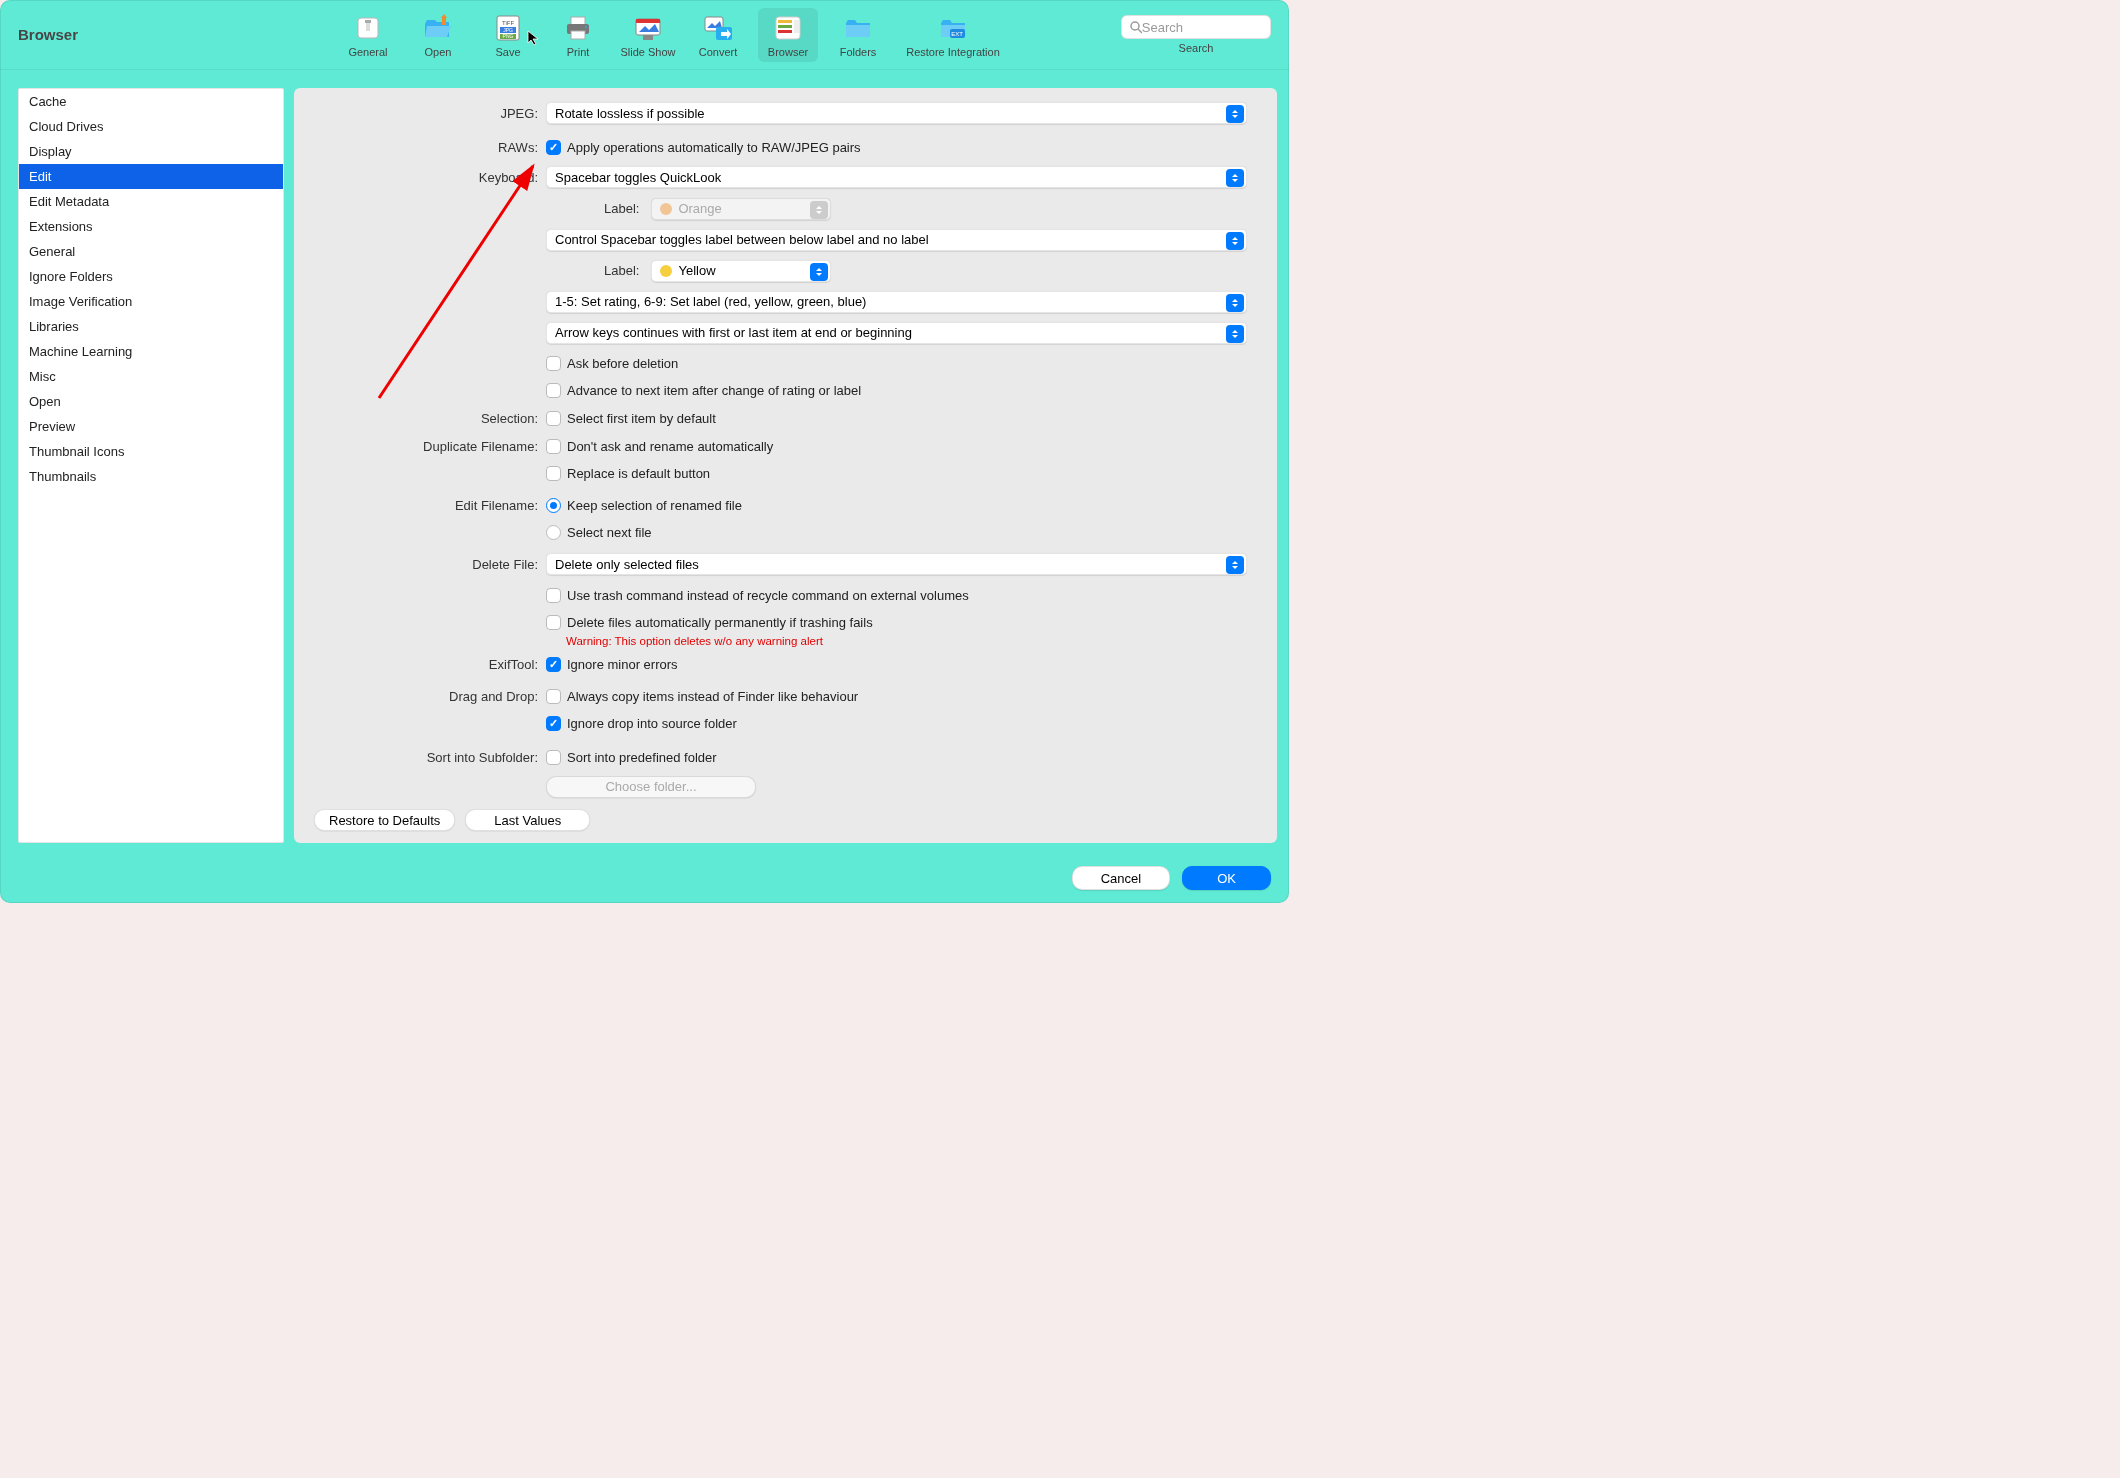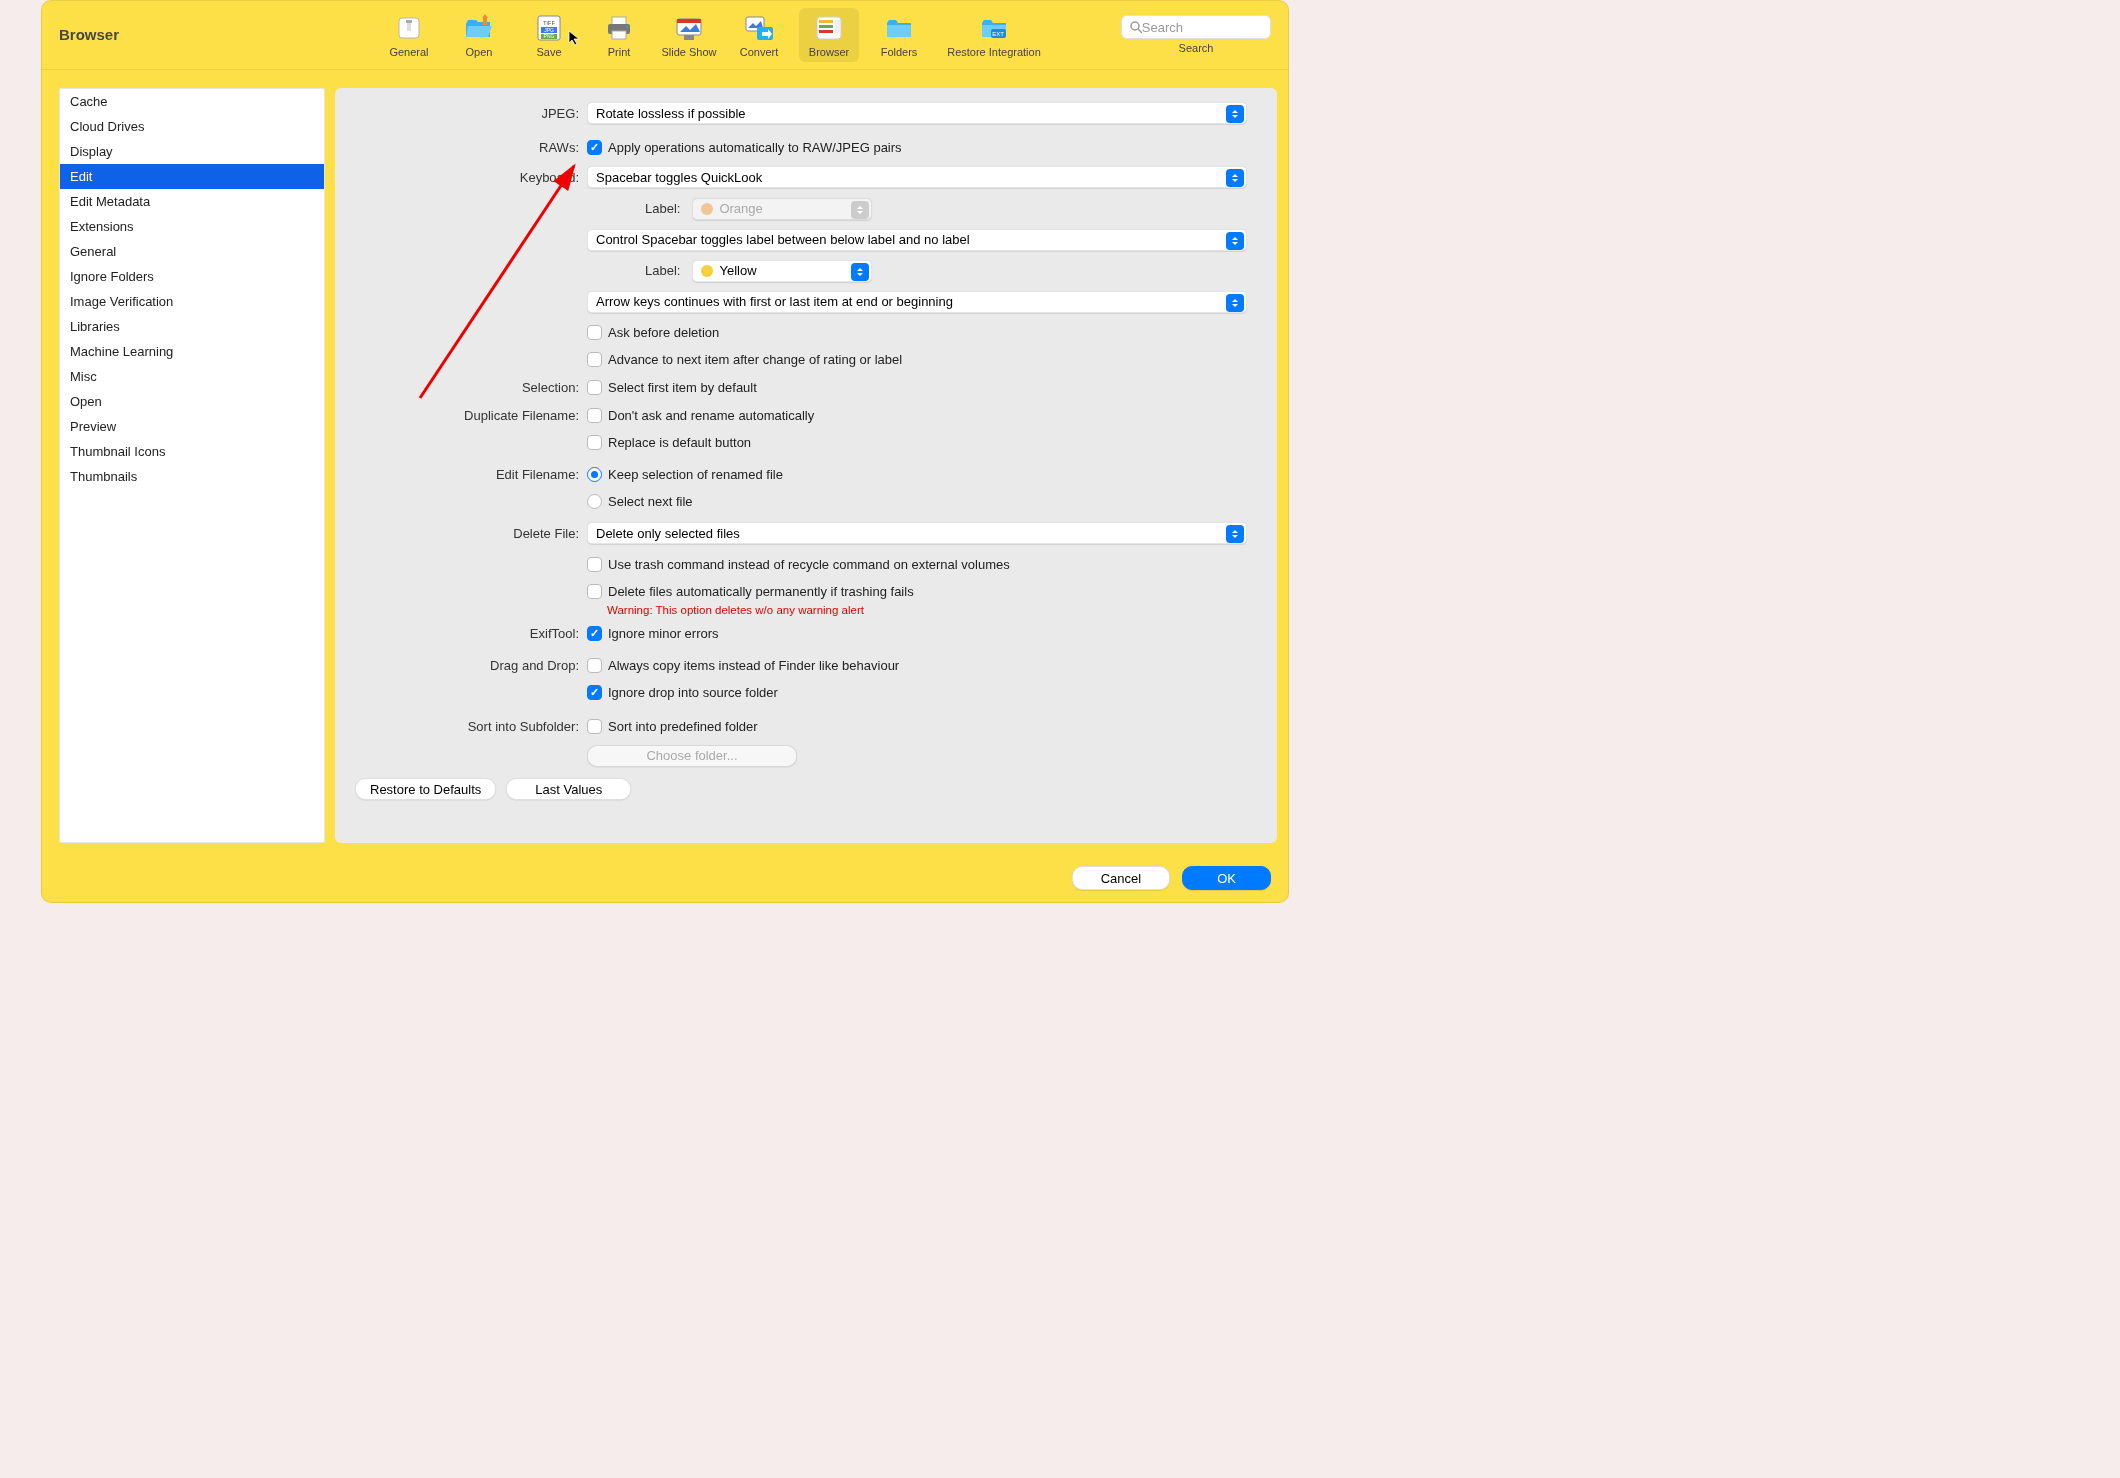--- a/index.html
+++ b/index.html
@@ -8,26 +8,25 @@
   font-size: 13px;
   background: #f6ecec;
   width: 1295px;
   height: 903px;
   position: relative;
   overflow: hidden;
 }
 .window {
   position: absolute;
   top: 0; left: 0; right: 6px; bottom: 0;
-  background: #fde047;
+  background: #5eead4;
   border-radius: 10px;
   box-shadow: inset 0 0 0 1px rgba(0,0,0,0.08);
   display: flex;
   flex-direction: column;
-  margin-left: 41px;
 }
 
 .toolbar {
   height: 70px;
   display: flex;
   align-items: center;
   padding: 0 18px;
   border-bottom: 1px solid rgba(0,0,0,0.06);
 }
 .toolbar-title {
@@ -374,20 +373,26 @@
 
         <div class="row-indent2" style="margin-top:4px">
           <span class="inline-label">Label:</span>
           <div class="select small-select">
             <span class="color-dot" style="background:#f5cf3e"></span>
             <span>Yellow</span>
             <span class="chev"></span>
           </div>
         </div>
 
+        <div class="row-indent" style="margin-top:4px">
+          <div class="select">
+              <span>1-5: Set rating, 6-9: Set label (red, yellow, green, blue)</span>
+              <span class="chev"></span>
+            </div>
+        </div>
 
         <div class="row-indent" style="margin-top:4px">
           <div class="select">
               <span>Arrow keys continues with first or last item at end or beginning</span>
               <span class="chev"></span>
             </div>
         </div>
 
         <div class="row-indent" style="margin-top:4px">
             <span class="checkbox"></span>

